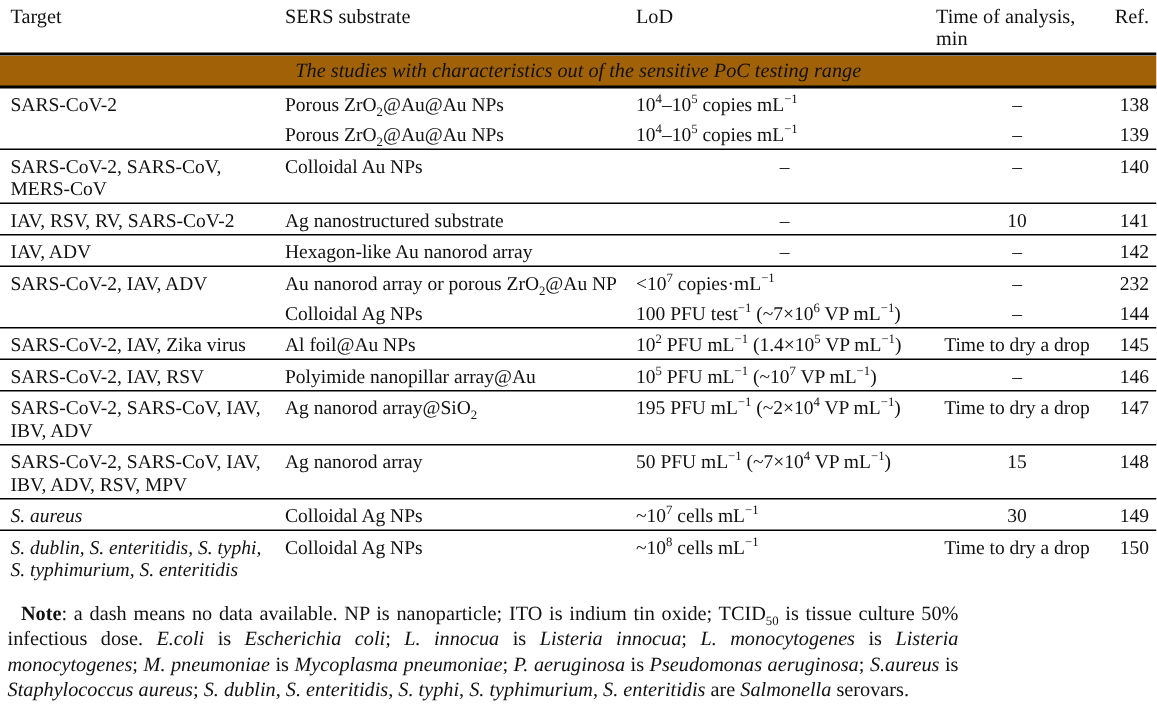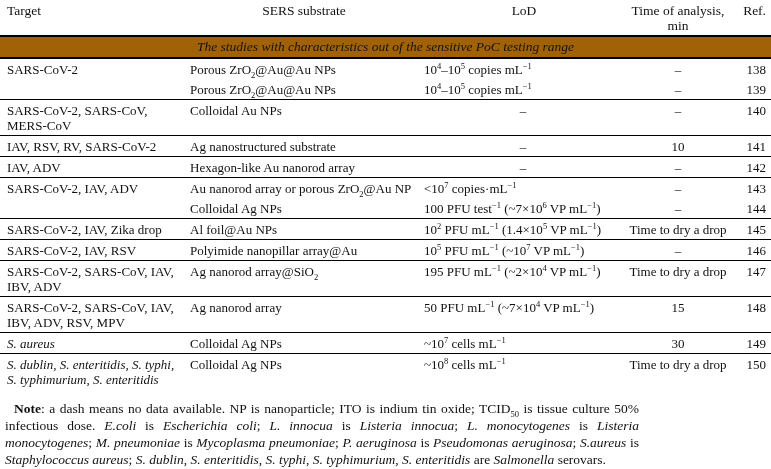--- a/index.html
+++ b/index.html
@@ -11,21 +11,21 @@
   col.c-target{width:190px;}
   col.c-substrate{width:234px;}
   col.c-lod{width:200px;}
   col.c-time{width:108px;}
   col.c-ref{width:39px;}
   th,td{padding:3px 0 2px 0;vertical-align:top;font-weight:normal;
         overflow:hidden;}
   thead th{border-bottom:2px solid #000;font-size:13.5px;}
   th.t,td.t{text-align:left;padding-left:7px;padding-right:6px;}
   th.s,td.s{text-align:left;padding-right:6px;}
-  thead th.s,thead th.l,thead th.tm{text-align:center;}
+  thead th.s,thead th.l,thead th.tm{text-align:left;}
   td.l{text-align:left;padding-right:2px;}
   td.l.c{text-align:center;}
   td.tm{text-align:center;}
   th.r,td.r{text-align:right;padding-right:5px;}
   tr.banner td{background:#fbeeca;text-align:center;font-style:italic;
         border-bottom:2px solid #000;padding:2px 0 3px 0;font-size:13.5px;}
   tr.g td{border-top:1px solid #000;}
   sup,sub{font-size:8.5px;line-height:0;}
   em{}
   strong{font-weight:bold;}
@@ -90,31 +90,31 @@
         <td class="s">Hexagon-like Au nanorod array</td>
         <td class="l c">–</td>
         <td class="tm">–</td>
         <td class="r">142</td>
       </tr>
       <tr class="g">
         <td class="t">SARS-CoV-2, IAV, ADV</td>
         <td class="s">Au nanorod array or porous ZrO<sub>2</sub>@Au NP</td>
         <td class="l">&lt;10<sup>7</sup> copies·mL<sup>−1</sup></td>
         <td class="tm">–</td>
-        <td class="r">143</td>
+        <td class="r">232</td>
       </tr>
       <tr>
         <td class="t"></td>
         <td class="s">Colloidal Ag NPs</td>
         <td class="l">100 PFU test<sup>−1</sup> (~7×10<sup>6</sup> VP mL<sup>−1</sup>)</td>
         <td class="tm">–</td>
         <td class="r">144</td>
       </tr>
       <tr class="g">
-        <td class="t">SARS-CoV-2, IAV, Zika drop</td>
+        <td class="t">SARS-CoV-2, IAV, Zika virus</td>
         <td class="s">Al foil@Au NPs</td>
         <td class="l">10<sup>2</sup> PFU mL<sup>−1</sup> (1.4×10<sup>5</sup> VP mL<sup>−1</sup>)</td>
         <td class="tm">Time to dry a drop</td>
         <td class="r">145</td>
       </tr>
       <tr class="g">
         <td class="t">SARS-CoV-2, IAV, RSV</td>
         <td class="s">Polyimide nanopillar array@Au</td>
         <td class="l">10<sup>5</sup> PFU mL<sup>−1</sup> (~10<sup>7</sup> VP mL<sup>−1</sup>)</td>
         <td class="tm">–</td>

